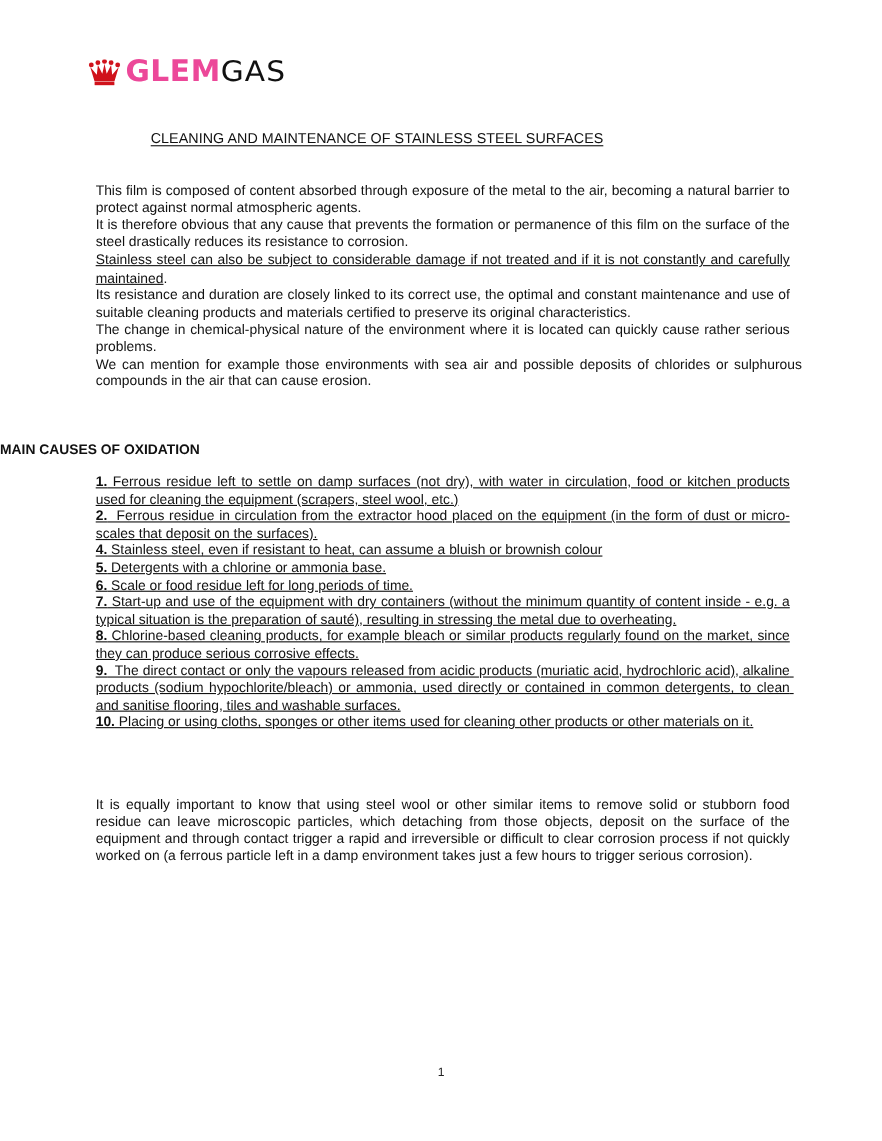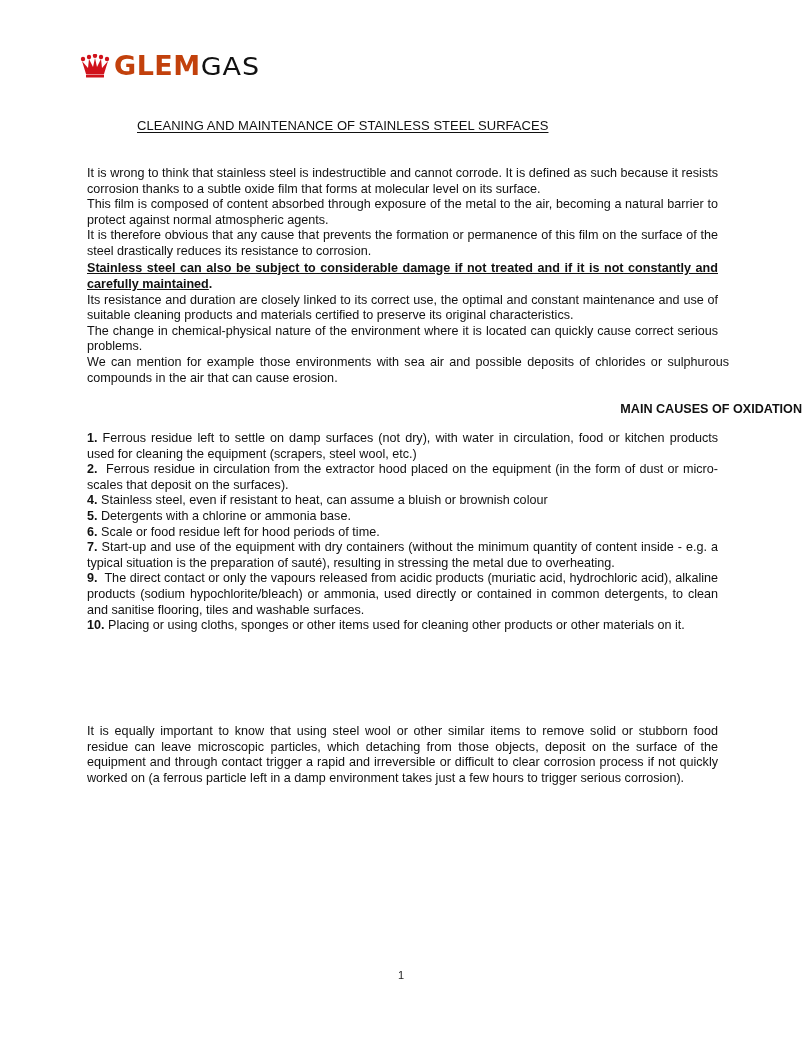--- a/index.html
+++ b/index.html
@@ -26,21 +26,21 @@
     .logo .crown {
       width: 30px;
       height: 24px;
       margin-right: 4px;
     }
     .logo .brand-bold {
       font-family: "DejaVu Sans", sans-serif;
       font-weight: bold;
       font-size: 27px;
       letter-spacing: 0.5px;
-      color: #c2410c;
+      color: #ec4899;
       line-height: 24px;
     }
     .logo .brand-light {
       font-family: "DejaVu Sans", sans-serif;
       font-weight: normal;
       font-size: 27px;
       letter-spacing: 1px;
       color: #111111;
       line-height: 24px;
       transform: scaleY(0.95);
@@ -72,38 +72,38 @@
       text-align-last: left;
     }
     .intro p.wide {
       width: 642px;
     }
     .underlined {
       text-decoration: underline;
     }
     .ul-line {
       line-height: 16.5px;
-      font-weight: bold;
     }
     .section-heading {
       position: absolute;
       left: 0;
       width: 802px;
       top: 402px;
-      text-align: right;
+      text-align: left;
       font-size: 12.6px;
       font-weight: bold;
     }
     .causes {
       top: 431px;
     }
     .causes p {
       margin: 0;
       text-align: justify;
       text-align-last: left;
+      text-decoration: underline;
     }
     .causes b {
       font-weight: bold;
     }
     .causes .item9 {
       line-height: 15.6px;
     }
     .closing {
       top: 724px;
     }
@@ -137,38 +137,38 @@
       <rect x="6" y="20.5" width="18" height="3" rx="0.5"></rect>
     </g>
   </svg>
   <span class="brand-bold">GLEM</span>
   <span class="brand-light">GAS</span>
 </div>
 
 <div class="title">CLEANING AND MAINTENANCE OF STAINLESS STEEL SURFACES</div>
 
 <div class="content intro">
-  <p>It is wrong to think that stainless steel is indestructible and cannot corrode. It is defined as such because it resists corrosion thanks to a subtle oxide film that forms at molecular level on its surface.</p>
   <p>This film is composed of content absorbed through exposure of the metal to the air, becoming a natural barrier to protect against normal atmospheric agents.</p>
   <p>It is therefore obvious that any cause that prevents the formation or permanence of this film on the surface of the steel drastically reduces its resistance to corrosion.</p>
   <p class="ul-line"><span class="underlined">Stainless steel can also be subject to considerable damage if not treated and if it is not constantly and carefully maintained</span><span>.</span></p>
   <p>Its resistance and duration are closely linked to its correct use, the optimal and constant maintenance and use of suitable cleaning products and materials certified to preserve its original characteristics.</p>
-  <p>The change in chemical-physical nature of the environment where it is located can quickly cause correct serious problems.</p>
+  <p>The change in chemical-physical nature of the environment where it is located can quickly cause rather serious problems.</p>
   <p class="wide">We can mention for example those environments with sea air and possible deposits of chlorides or sulphurous compounds in the air that can cause erosion.</p>
 </div>
 
 <div class="section-heading">MAIN CAUSES OF OXIDATION</div>
 
 <div class="content causes">
   <p><b>1.</b><span> Ferrous residue left to settle on damp surfaces (not dry), with water in circulation, food or kitchen products used for cleaning the equipment (scrapers, steel wool, etc.)</span></p>
   <p><b>2.</b><span style="white-space:pre-wrap">  Ferrous residue in circulation from the extractor hood placed on the equipment (in the form of dust or micro-scales that deposit on the surfaces).</span></p>
   <p><b>4.</b><span> Stainless steel, even if resistant to heat, can assume a bluish or brownish colour</span></p>
   <p><b>5.</b><span> Detergents with a chlorine or ammonia base.</span></p>
-  <p><b>6.</b><span> Scale or food residue left for hood periods of time.</span></p>
+  <p><b>6.</b><span> Scale or food residue left for long periods of time.</span></p>
   <p><b>7.</b><span> Start-up and use of the equipment with dry containers (without the minimum quantity of content inside - e.g. a typical situation is the preparation of sauté), resulting in stressing the metal due to overheating.</span></p>
+  <p><b>8.</b><span> Chlorine-based cleaning products, for example bleach or similar products regularly found on the market, since they can produce serious corrosive effects.</span></p>
   <p class="item9"><b>9.</b><span style="white-space:pre-wrap">  The direct contact or only the vapours released from acidic products (muriatic acid, hydrochloric acid), alkaline products (sodium hypochlorite/bleach) or ammonia, used directly or contained in common detergents, to clean and sanitise flooring, tiles and washable surfaces.</span></p>
   <p><b>10.</b><span> Placing or using cloths, sponges or other items used for cleaning other products or other materials on it.</span></p>
 </div>
 
 <div class="content closing">
   <p>It is equally important to know that using steel wool or other similar items to remove solid or stubborn food residue can leave microscopic particles, which detaching from those objects, deposit on the surface of the equipment and through contact trigger a rapid and irreversible or difficult to clear corrosion process if not quickly worked on (a ferrous particle left in a damp environment takes just a few hours to trigger serious corrosion).</p>
 </div>
 
 <div class="page-number">1</div>
 

